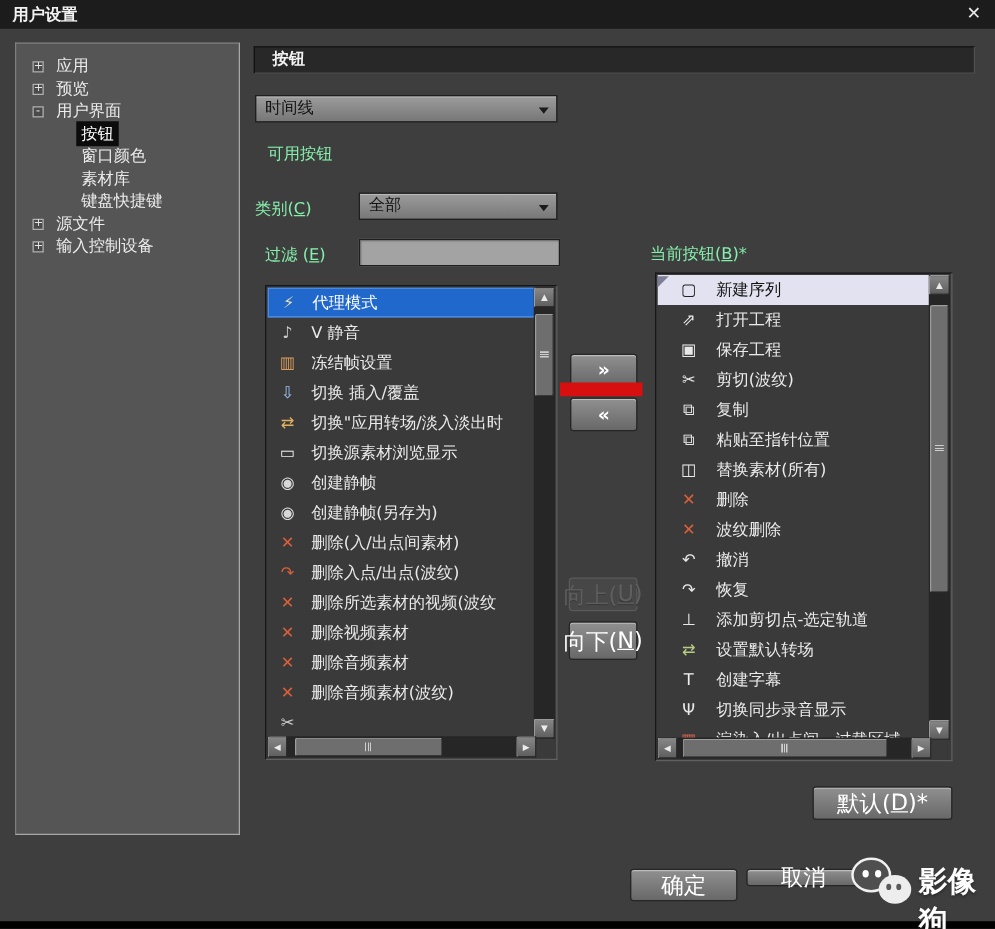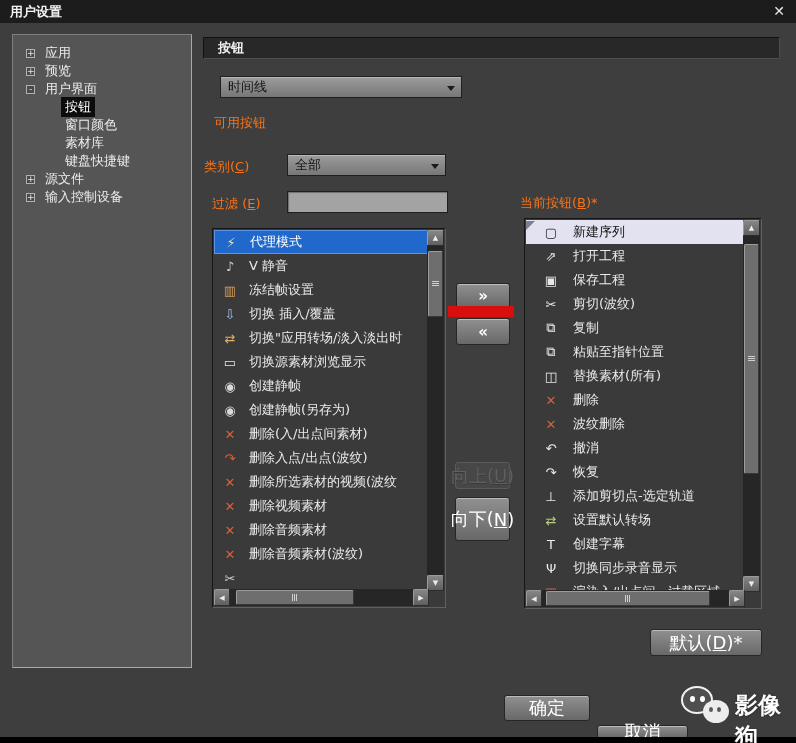--- a/index.html
+++ b/index.html
@@ -32,21 +32,21 @@
 
   
   .combo{background:linear-gradient(#9c9c9c,#777777);border:1px solid #1f1f1f;
     box-shadow:inset 0 1px 0 #b8b8b8;color:#141414;font-size:13px;line-height:20px;
     padding:0 20px 0 7px;overflow:hidden;white-space:nowrap;}
   .combo-arrow{position:absolute;right:6px;top:9px;width:0;height:0;
     border-left:4px solid transparent;border-right:4px solid transparent;border-top:5px solid #1b1b1b;}
   .tinput{position:absolute;background:#a3a3a3;border:1px solid #1f1f1f;box-shadow:inset 1px 1px 1px #6f6f6f;
     font-size:13px;color:#111;padding:0 6px;outline:none;font-family:inherit;}
 
-  .lbl{position:absolute;font-size:13px;color:#f97316;white-space:nowrap;}
+  .lbl{position:absolute;font-size:13px;color:#86efac;white-space:nowrap;}
   u{text-decoration:underline;}
 
   
   .listbox{position:absolute;background:#3a3a3a;border:1px solid;
     border-color:#161616 #606060 #606060 #161616;}
   .rows{position:absolute;left:1px;top:1px;overflow:hidden;}
   .lrow{display:flex;align-items:center;font-size:13px;color:#eaeaea;white-space:nowrap;overflow:hidden;}
   .licon{flex:0 0 auto;text-align:center;font-size:13px;}
   .av .lrow{height:24px;padding-left:5px;}
   .av .licon{width:22px;margin-right:8px;}
@@ -140,21 +140,21 @@
       <span class="tree-label">源文件</span>
     </div>
     <div class="tree-row">
       <span class="toggle">+</span>
       <span class="tree-label">输入控制设备</span>
     </div>
   </div>
 
 <div class="group-header">按钮</div>
 
-<div class="combo abs" style="left:220px;top:76px;width:242px;height:22px;">
+<div class="combo abs" style="left:204px;top:76px;width:242px;height:22px;">
   <span>时间线</span>
   <span class="combo-arrow"></span>
 </div>
 
 <div class="lbl" style="left:214px;top:114px;">可用按钮</div>
 
 <div class="lbl" style="left:204px;top:158px;"><span>类别(</span><u>C</u><span>)</span></div>
 <div class="combo abs" style="left:287px;top:154px;width:159px;height:22px;">
   <span>全部</span>
   <span class="combo-arrow"></span>
@@ -244,21 +244,21 @@
 </div>
 
 <div class="pushbtn big" style="left:456px;top:283px;width:54px;height:26px;">»</div>
 <div class="red-bar"></div>
 <div class="pushbtn big" style="left:456px;top:318px;width:54px;height:27px;">«</div>
 <div class="pushbtn disabled" style="left:455px;top:462px;width:55px;height:27px;">
     <span>向上(</span>
     <u>U</u>
     <span>)</span>
   </div>
-<div class="pushbtn" style="left:455px;top:497px;width:55px;height:44px;">
+<div class="pushbtn" style="left:455px;top:497px;width:55px;height:31px;">
     <span>向下(</span>
     <u>N</u>
     <span>)</span>
   </div>
 
 <div class="listbox" style="left:524px;top:218px;width:238px;height:391px;">
   <div class="corner-marker"></div>
   <div class="rows cu" style="width:219px;height:372px;" id="current-rows">
       <div class="lrow sel-current">
         <span class="licon" style="color: rgb(240, 240, 240);">▢</span>
@@ -340,21 +340,21 @@
     <div class="sbtn right">▶</div>
   </div>
 </div>
 
 <div class="pushbtn" style="left:650px;top:629px;width:112px;height:27px;">
     <span>默认(</span>
     <u>D</u>
     <span>)*</span>
   </div>
 <div class="pushbtn" style="left:504px;top:695px;width:86px;height:26px;">确定</div>
-<div class="pushbtn" style="left:597px;top:695px;width:91px;height:14px;margin-top:30px;">取消</div>
+<div class="pushbtn" style="left:597px;top:695px;width:91px;height:14px;">取消</div>
 
 <div class="wm">
   <div class="bub1">
       <span class="e l"></span>
       <span class="e r"></span>
     </div>
   <div class="bub2">
       <span class="e l"></span>
       <span class="e r"></span>
     </div>

